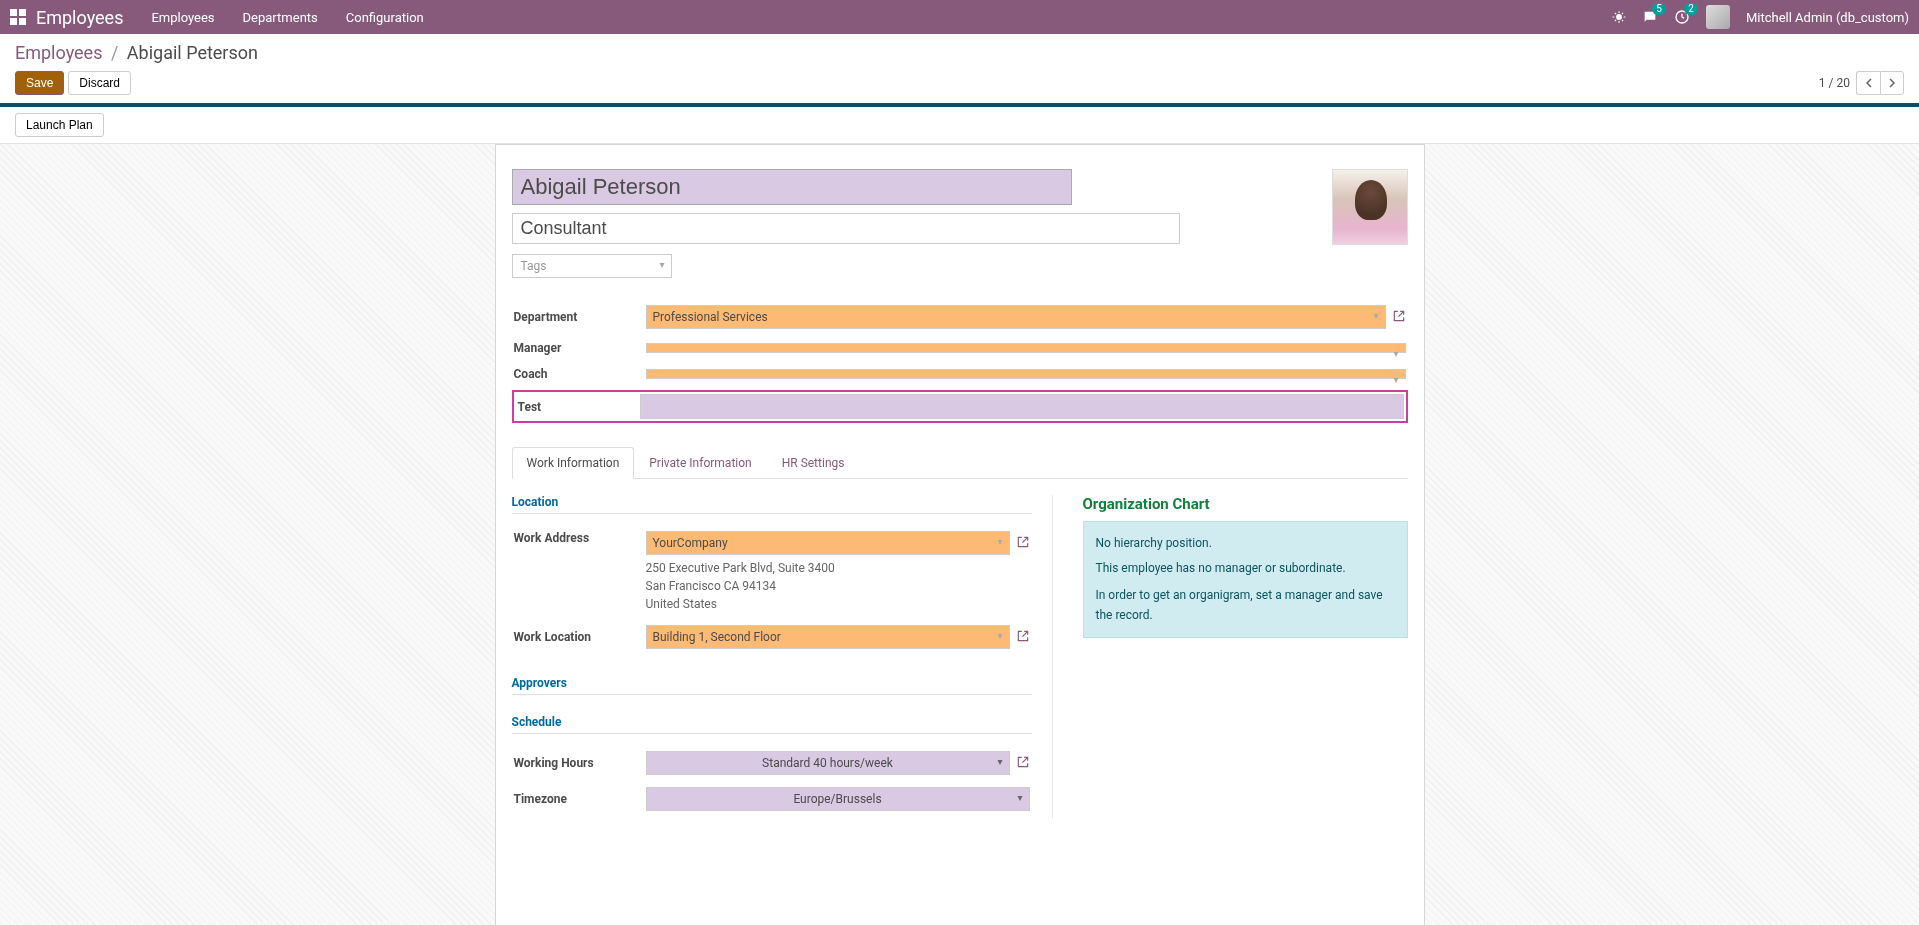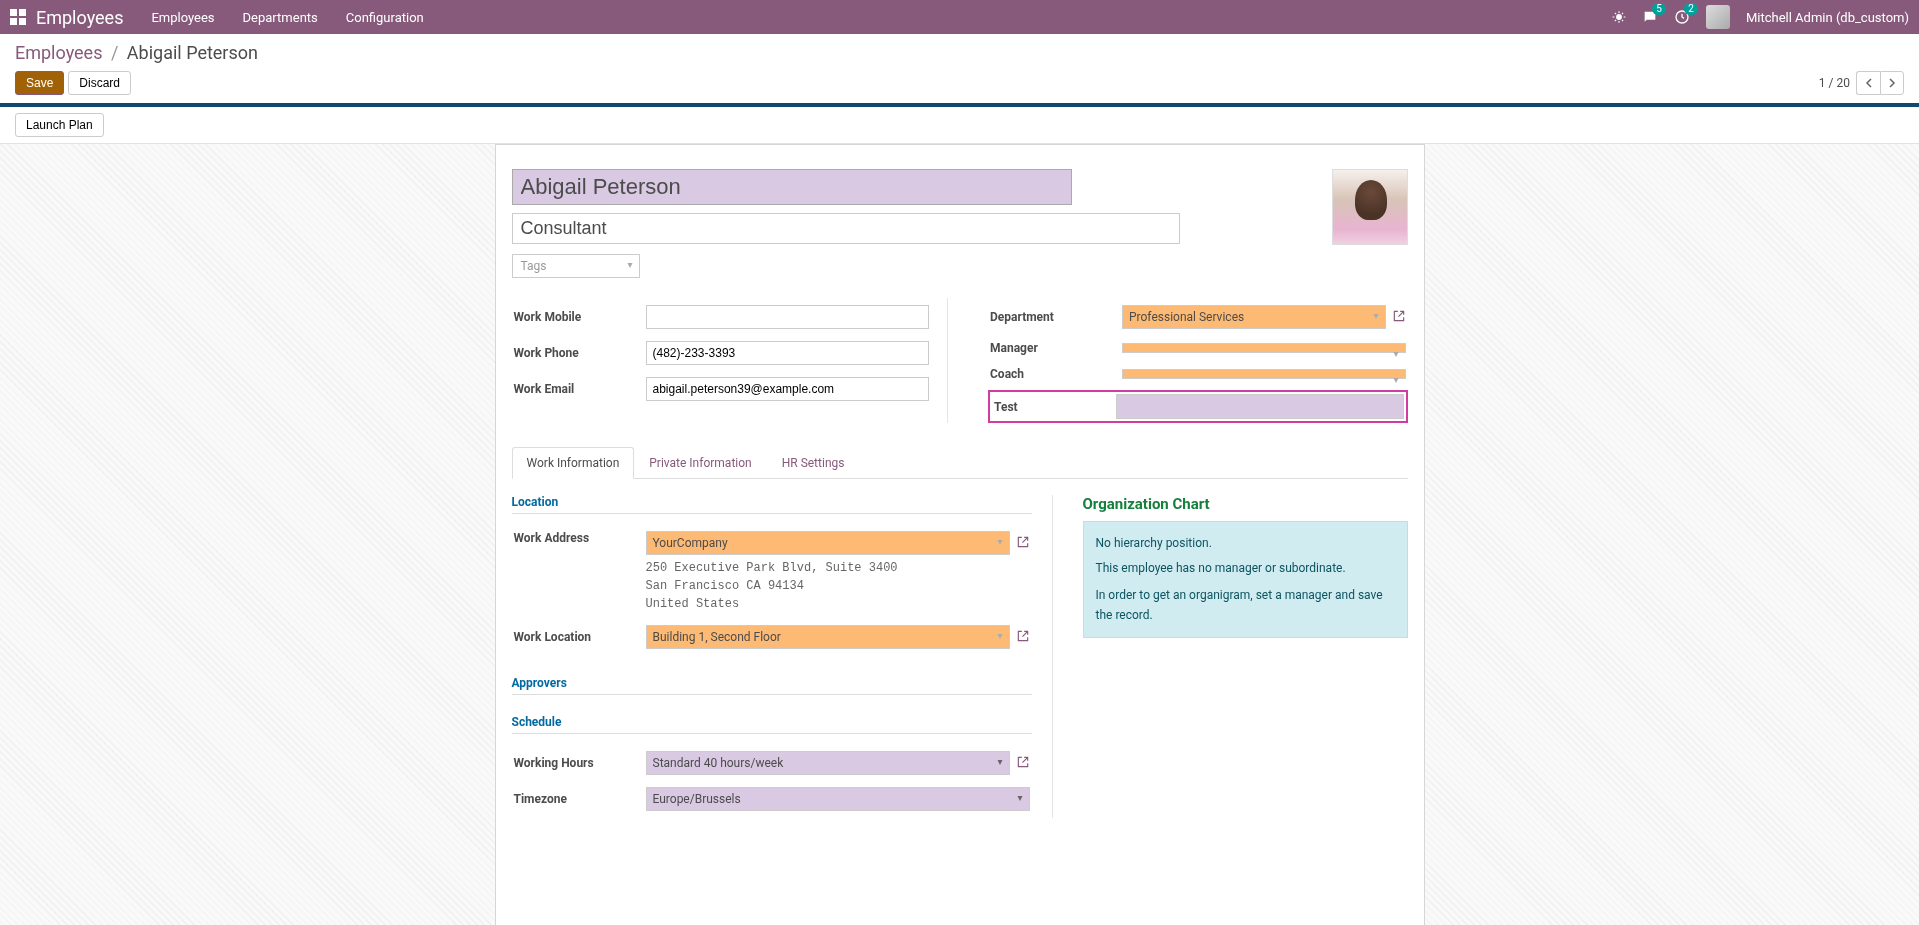--- a/index.html
+++ b/index.html
@@ -35,21 +35,21 @@
 .pager-btn:last-child { border-radius: 0 3px 3px 0; }
 
 
 .status-bar { background: #fff; border-bottom: 1px solid #e2e2e0; padding: 6px 15px; }
 
 
 .form-body { padding: 0; background-image: repeating-linear-gradient(45deg, #f0f0f0 0, #f0f0f0 1px, #f9f9f9 1px, #f9f9f9 5px); overflow-y: auto; height: calc(925px - 34px - 34px - 40px - 32px); }
 .sheet { max-width: 930px; margin: 0 auto; background: #fff; border: 1px solid #d6d6d4; min-height: 100%; padding: 24px 16px; position: relative; }
 .oe_title input.name { width: 560px; font-size: 22px; padding: 4px 8px; border: 1px solid #aaa; background: #d9c9e3; color: #4c4c4c; }
 .oe_title input.job { width: 668px; font-size: 18px; padding: 4px 8px; border: 1px solid #ccc; margin-top: 8px; color: #4c4c4c; }
-.tags-field { margin-top: 10px; width: 128px; border: 1px solid #ccc; padding: 4px 8px; font-size: 12px; color: #999; position: relative; }
+.tags-field { margin-top: 10px; width: 160px; border: 1px solid #ccc; padding: 4px 8px; font-size: 12px; color: #999; position: relative; }
 .tags-field::after { content: '▾'; position: absolute; right: 6px; top: 4px; color: #aaa; font-size: 10px; }
 
 .photo { position: absolute; right: 16px; top: 24px; width: 76px; height: 76px; background: linear-gradient(180deg, #f5f0eb 0%, #d8c4b8 40%, #e8b4d0 80%, #f0d0e0 100%); border: 1px solid #ddd; }
 .photo::after { content: ''; position: absolute; left: 22px; top: 10px; width: 32px; height: 40px; border-radius: 50% 50% 40% 40%; background: radial-gradient(circle at 50% 30%, #6b4a3a 0%, #4a3326 70%); }
 
 .group-row { display: flex; margin-top: 20px; gap: 40px; }
 .group { flex: 1; }
 .group.left { border-right: 1px solid #e5e5e5; padding-right: 16px; }
 table.fields { width: 100%; }
 table.fields td.label { width: 130px; padding: 5px 0; font-weight: bold; font-size: 12px; vertical-align: middle; }
@@ -69,28 +69,28 @@
 .tabs { margin-top: 24px; border-bottom: 1px solid #ddd; display: flex; }
 .tab { padding: 8px 14px; font-size: 12px; color: #875a7b; cursor: pointer; border: 1px solid transparent; margin-bottom: -1px; }
 .tab.active { color: #4c4c4c; border: 1px solid #ddd; border-bottom: 1px solid #fff; border-radius: 3px 3px 0 0; background: #fff; }
 
 .tab-content { display: flex; gap: 30px; margin-top: 16px; }
 .tab-left { flex: 1.6; border-right: 1px solid #e5e5e5; padding-right: 20px; }
 .tab-right { flex: 1; }
 
 .section-title { color: #0369a1; font-size: 12px; font-weight: bold; border-bottom: 1px solid #ddd; padding-bottom: 4px; margin: 20px 0 10px 0; }
 .section-title:first-child { margin-top: 0; }
-.addr-lines { font-size: 12px; color: #666; line-height: 1.5; margin-top: 4px; font-family: Liberation Mono, monospace; }
+.addr-lines { font-size: 12px; color: #666; line-height: 1.5; margin-top: 4px; }
 
 .org-title { font-size: 15px; font-weight: bold; color: #15803d; margin-bottom: 8px; }
 .alert-info { background: #d1ecf1; border: 1px solid #bbe0e5; padding: 12px; color: #0c5460; font-size: 12px; line-height: 1.6; }
 .alert-info .al-title { font-weight: normal; margin-bottom: 6px; }
 .alert-info p + p { margin-top: 8px; }
 
-select.text-field, .select-like { width: 100%; border: 1px solid #ccc; padding: 4px 6px; font-size: 12px; position: relative; background: #fff; }
+select.text-field, .select-like { width: 100%; border: 1px solid #ccc; padding: 4px 6px; font-size: 12px; position: relative; background: #fff; text-align: center; }
 .select-like.purple { background: #d9c9e3; }
 .select-like::after { content: '▾'; position: absolute; right: 6px; top: 4px; color: #666; font-size: 10px; }
 </style>
 </head>
 <body>
 
 <div class="navbar">
   <div class="apps-icon">
       <div></div>
       <div></div>
@@ -162,38 +162,20 @@
 <div class="form-body" style="position:relative;">
   <div class="sheet">
     <div class="photo"></div>
     <div class="oe_title">
       <input class="name" value="Abigail Peterson" style="">
       <input class="job" value="Consultant" style="">
       <div class="tags-field">Tags</div>
     </div>
 
     <div class="group-row">
-      <div class="group left">
-        <table class="fields">
-          <tbody>
-              <tr>
-            <td class="label">Work Mobile</td>
-            <td class="value"><input class="text-field" value="" style=""></td>
-          </tr>
-          <tr>
-            <td class="label">Work Phone</td>
-            <td class="value"><input class="text-field" value="(482)-233-3393" style=""></td>
-          </tr>
-          <tr>
-            <td class="label">Work Email</td>
-            <td class="value"><input class="text-field" value="abigail.peterson39@example.com" style=""></td>
-          </tr>
-        </tbody>
-          </table>
-      </div>
       <div class="group">
         <table class="fields">
           <tbody>
               <tr>
             <td class="label">Department</td>
             <td class="value">
               <div class="m2o-wrap">
                 <div class="m2o">Professional Services</div>
                 <span class="ext-link">
                   <svg viewBox="0 0 24 24" fill="none" stroke="#875a7b" stroke-width="2">

